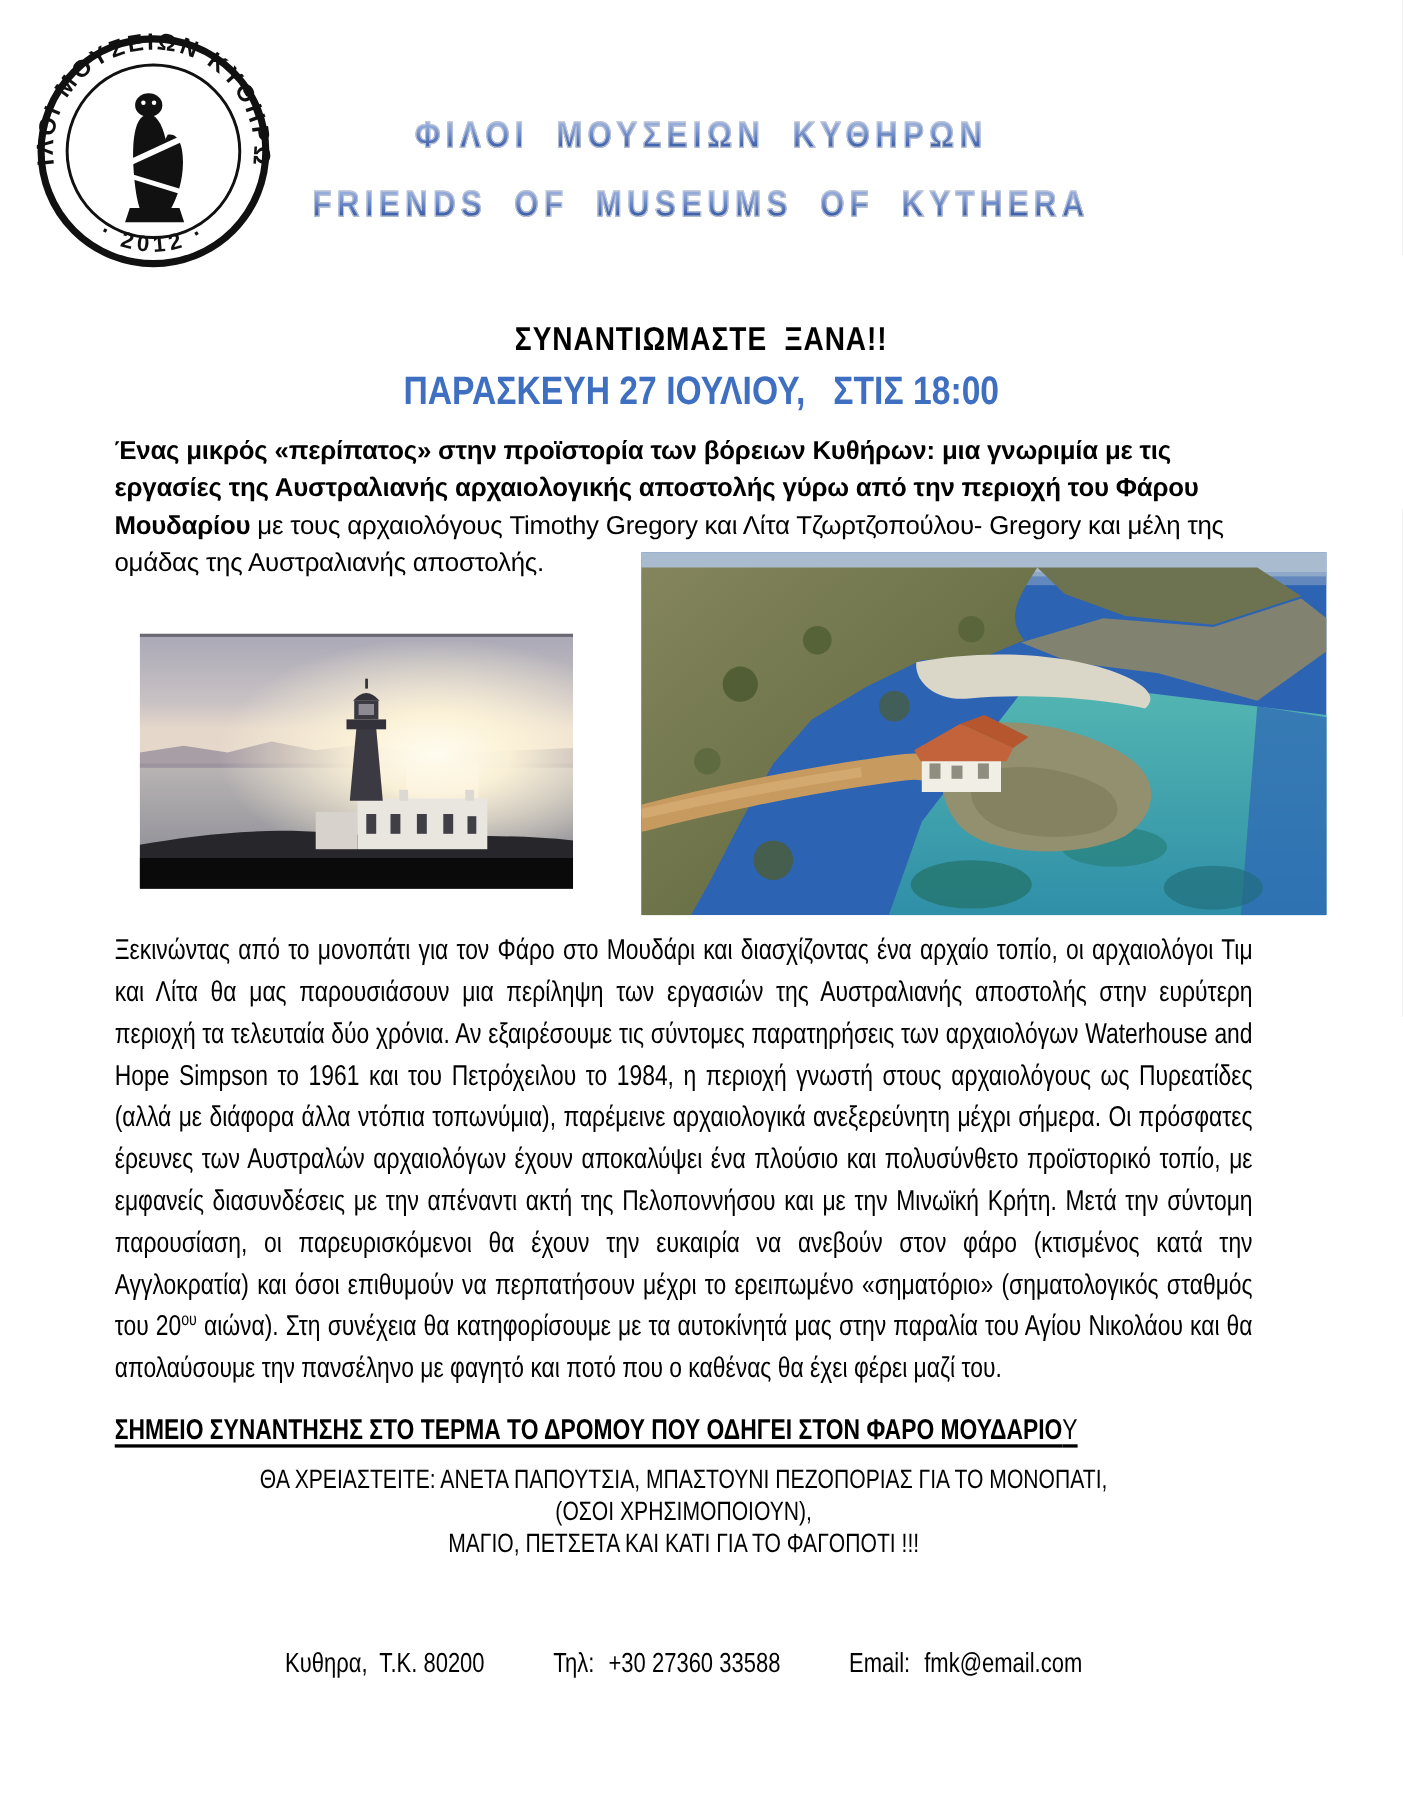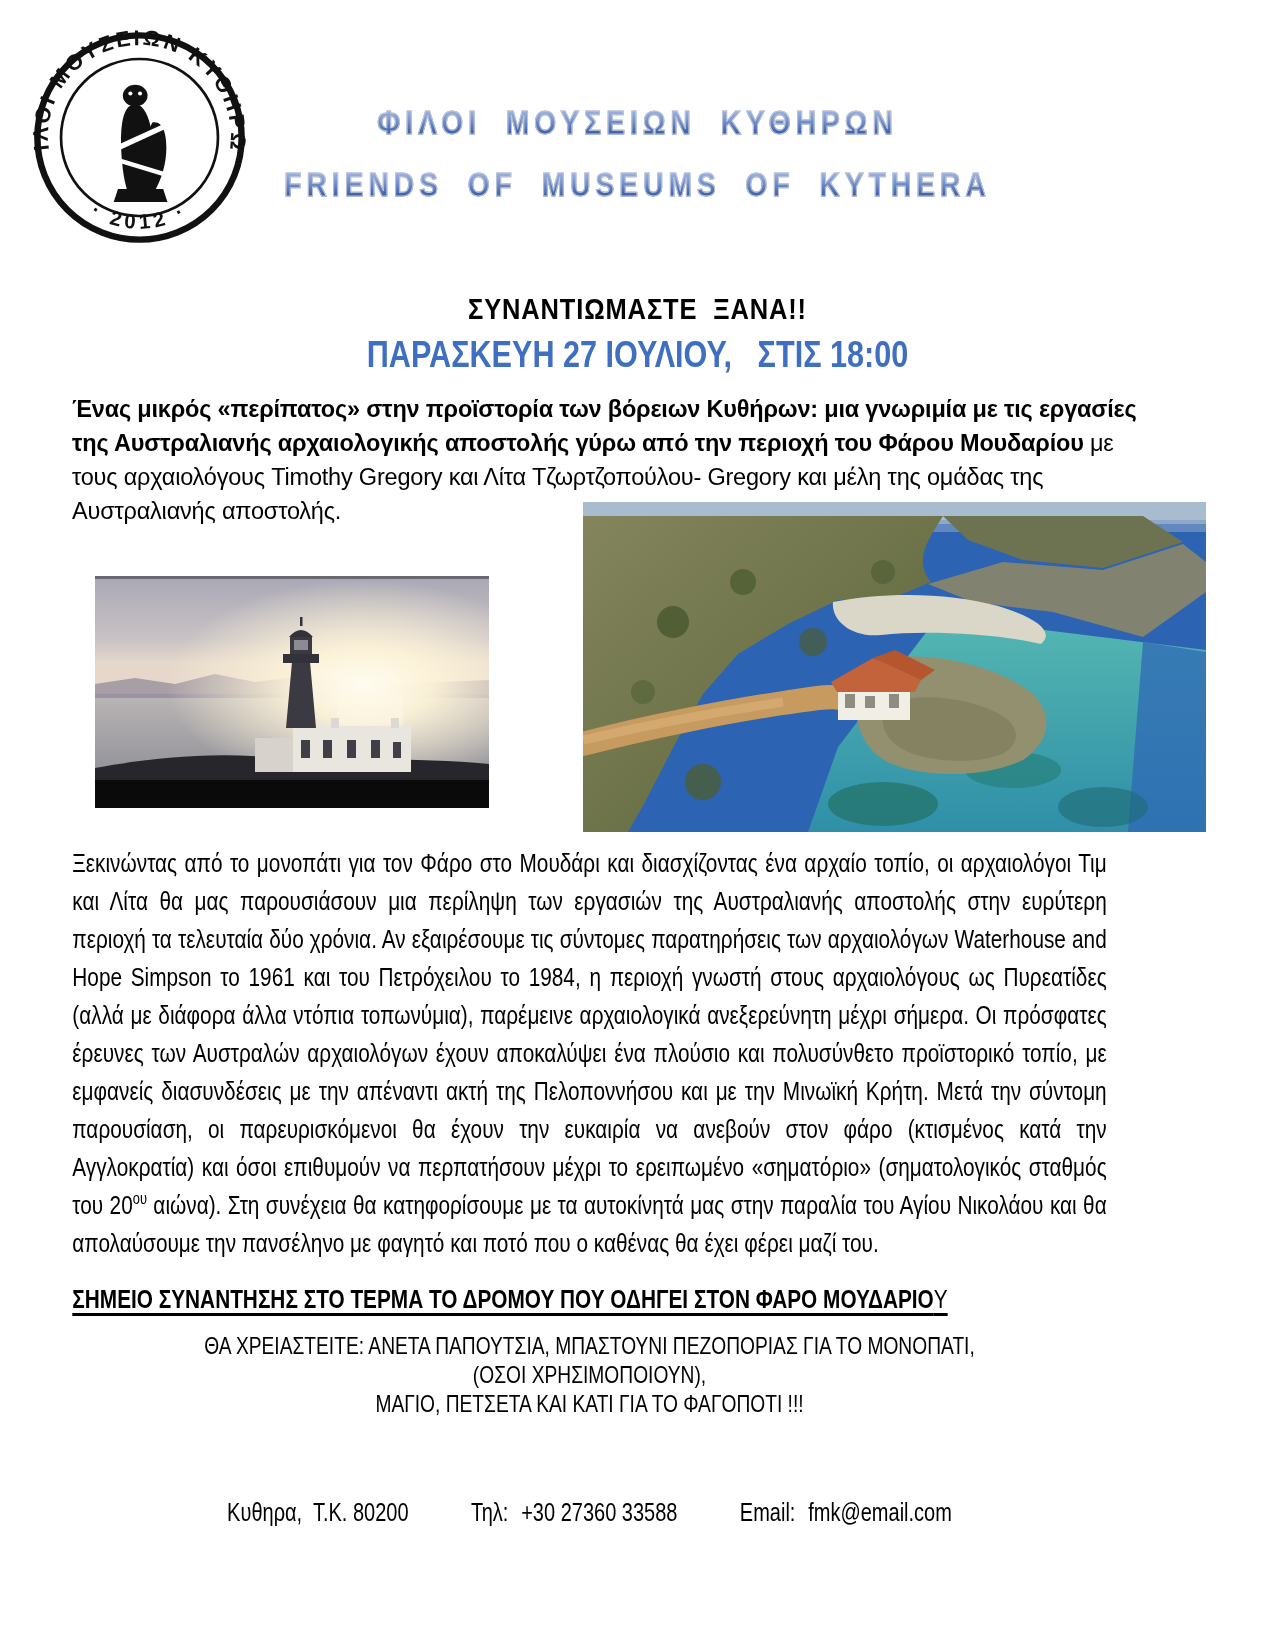--- a/index.html
+++ b/index.html
@@ -11,21 +11,21 @@
        font-size:33px;transform:scaleX(.85);transform-origin:50% 0;
        background:linear-gradient(#b9c8e8 0%,#7f9bd2 38%,#3a5ea9 78%,#2c4d94 100%);
        -webkit-background-clip:text;background-clip:text;color:transparent;
        -webkit-text-stroke:1.1px #bfc5d4;}
   .hdr1{top:104px;} .hdr2{top:166px;}
   .meet-again{position:absolute;left:0;right:0;top:292px;text-align:center;font-weight:bold;font-size:30px;
        letter-spacing:1px;white-space:pre-wrap;transform:scaleX(.85);transform-origin:50% 0;}
   .event-dt{position:absolute;left:0;right:0;top:334px;text-align:center;font-weight:bold;font-size:36px;
        white-space:pre-wrap;transform:scaleX(.85);transform-origin:50% 0;}
   
-  .content{padding:392px 118px 0 72px;}
+  .content{padding:392px 118px 0 104px;}
   .intro{margin:0;font-size:23.5px;line-height:34px;letter-spacing:-.2px;}
   .aerial{float:right;width:623px;height:330px;margin:8px -49px 12px 20px;}
   .aerial svg,.lightbox svg{display:block;width:100%;height:100%;}
   .lightbox{width:394px;height:232px;margin:48px 0 0 23px;}
   .lower{clear:both;width:1293px;margin:24px 0 0 -129.5px;transform:scaleX(.8);transform-origin:50% 0;}
   .bodytext{margin:0;font-size:26px;line-height:38px;text-align:justify;}
   .bodytext sup{font-size:.62em;vertical-align:super;line-height:0;}
   .meeting{margin-top:22px;font-size:26px;font-weight:bold;white-space:nowrap;}
   .meeting span{text-decoration:underline;text-decoration-thickness:2.5px;text-underline-offset:5px;}
   .meeting .tail{font-weight:normal;}

